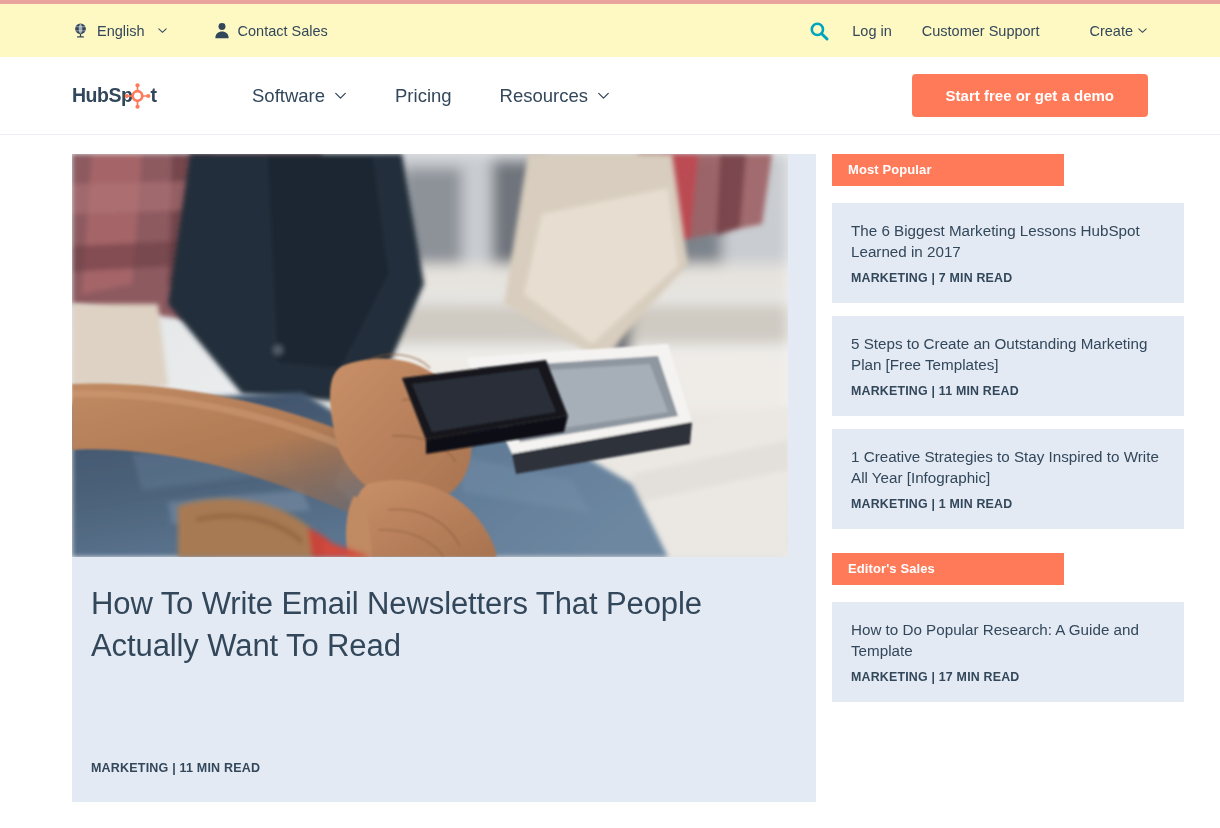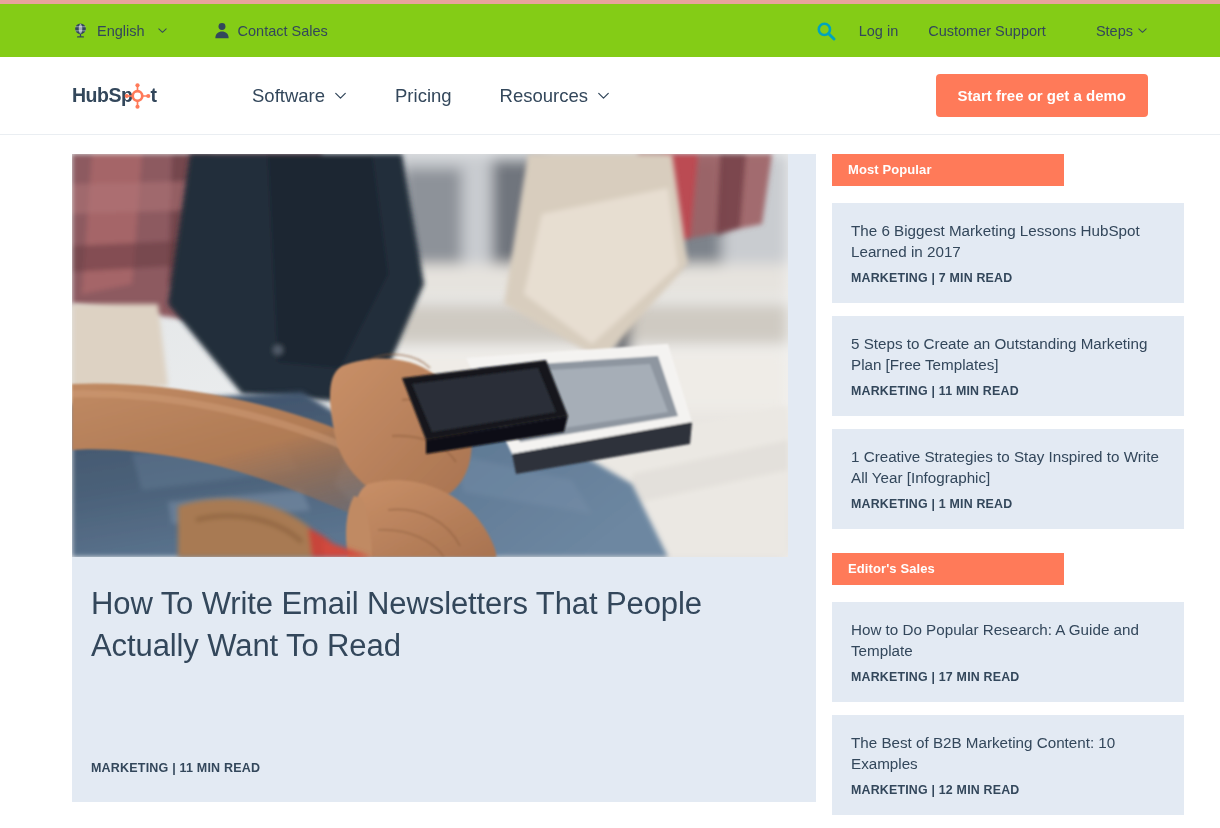--- a/index.html
+++ b/index.html
@@ -18,21 +18,21 @@
     width: 100%;
     background: #e8a39c;
   }
 
   
   .utility-bar {
     height: 53px;
     display: flex;
     align-items: center;
     padding: 0 72px 0 72px;
-    background: #84cc16;
+    background: #fef9c3;
   }
   .util-left { display: flex; align-items: center; gap: 46px; }
   .util-right { margin-left: auto; display: flex; align-items: center; gap: 0; }
 
   .util-item {
     display: flex;
     align-items: center;
     gap: 8px;
     color: #33475b;
     font-size: 14.5px;
@@ -97,21 +97,21 @@
   .nav-item .chev { width: 13px; height: 13px; margin-left: 9px; }
 
   .cta-btn {
     margin-left: auto;
     background: #ff7a59;
     color: #ffffff;
     font-size: 15px;
     font-weight: bold;
     border: none;
     border-radius: 4px;
-    padding: 13px 22px;
+    padding: 13px 34px;
     cursor: pointer;
     font-family: "Liberation Sans", sans-serif;
     white-space: nowrap;
   }
 
   
   .page {
     display: flex;
     padding: 19px 68px 0 72px;
     gap: 16px;
@@ -233,21 +233,21 @@
   <div class="util-right">
     <div class="search-btn">
       <svg width="20" height="20" viewBox="0 0 20 20" fill="none">
         <circle cx="8.4" cy="8.4" r="5.6" stroke="#00a4bd" stroke-width="2.6"></circle>
         <path d="M12.7 12.7 L18 18" stroke="#00a4bd" stroke-width="2.9" stroke-linecap="round"></path>
       </svg>
     </div>
     <a class="nav-link">Log in</a>
     <a class="nav-link">Customer Support</a>
     <div class="about-wrap">
-      <span>Steps</span>
+      <span>Create</span>
       <span>
         <svg class="chev" viewBox="0 0 12 12" fill="none">
           <path d="M2 4.2 L6 8 L10 4.2" stroke="#33475b" stroke-width="1.1" stroke-linecap="round" stroke-linejoin="round"></path>
         </svg>
       </span>
     </div>
   </div>
 </div>
 
 <div class="main-nav">
@@ -463,19 +463,15 @@
       <div class="sb-title">1 Creative Strategies to Stay Inspired to Write All Year [Infographic]</div>
       <div class="sb-meta">MARKETING | 1 MIN READ</div>
     </div>
 
     <div class="section-head picks-head">Editor's Sales</div>
 
     <div class="sb-card">
       <div class="sb-title">How to Do Popular Research: A Guide and Template</div>
       <div class="sb-meta">MARKETING | 17 MIN READ</div>
     </div>
-    <div class="sb-card">
-      <div class="sb-title">The Best of B2B Marketing Content: 10 Examples</div>
-      <div class="sb-meta">MARKETING | 12 MIN READ</div>
-    </div>
 
   </div>
 </div>
 
 </body></html>

